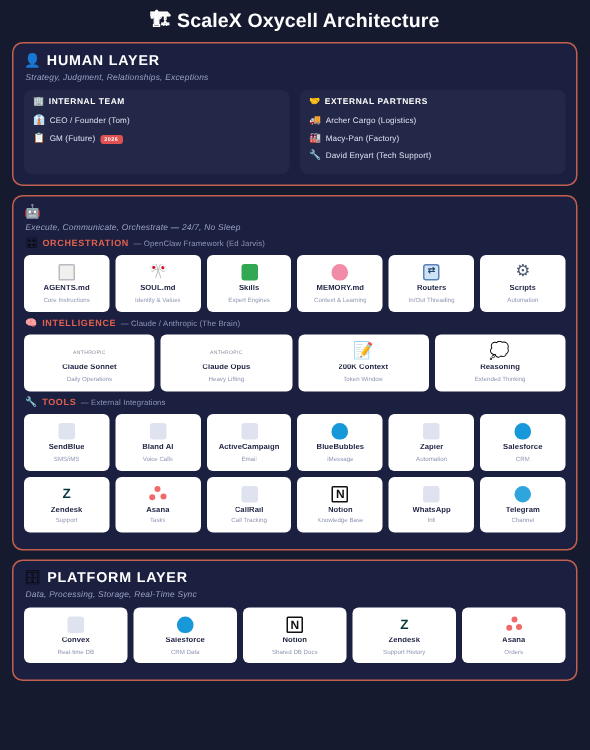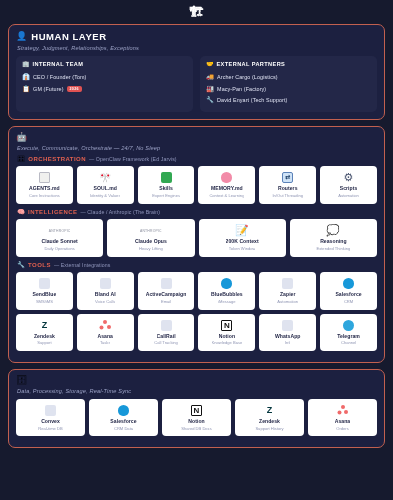--- a/index.html
+++ b/index.html
@@ -201,20 +201,21 @@
     letter-spacing: .2px;
     height: 13px;
     display: flex; align-items: center; justify-content: center;
   }
 </style>
 </head>
 <body>
 
 <div class="page-title">
   <span class="title-icon">🏗</span>
+  <span>ScaleX Oxycell Architecture</span>
 </div>
 
 <div class="layer">
   <div class="layer-head">
     <span class="layer-emoji">👤</span>
     <span class="layer-title">HUMAN LAYER</span>
   </div>
   <div class="layer-sub">Strategy, Judgment, Relationships, Exceptions</div>
   <div class="human-cols">
     <div class="human-col">
@@ -431,20 +432,21 @@
           <div class="card-label">Telegram</div>
           <div class="card-sub">Channel</div>
         </div>
       </div>
     </div>
 </div>
 
 <div class="layer">
   <div class="layer-head">
     <span class="layer-emoji">🗄</span>
+    <span class="layer-title">PLATFORM LAYER</span>
   </div>
   <div class="layer-sub">Data, Processing, Storage, Real-Time Sync</div>
   <div class="card-row" id="platform-row">
       <div class="card">
         <div class="card-icon">
           <span class="glyph img"></span>
         </div>
         <div class="card-label">Convex</div>
         <div class="card-sub">Real-time DB</div>
       </div>

